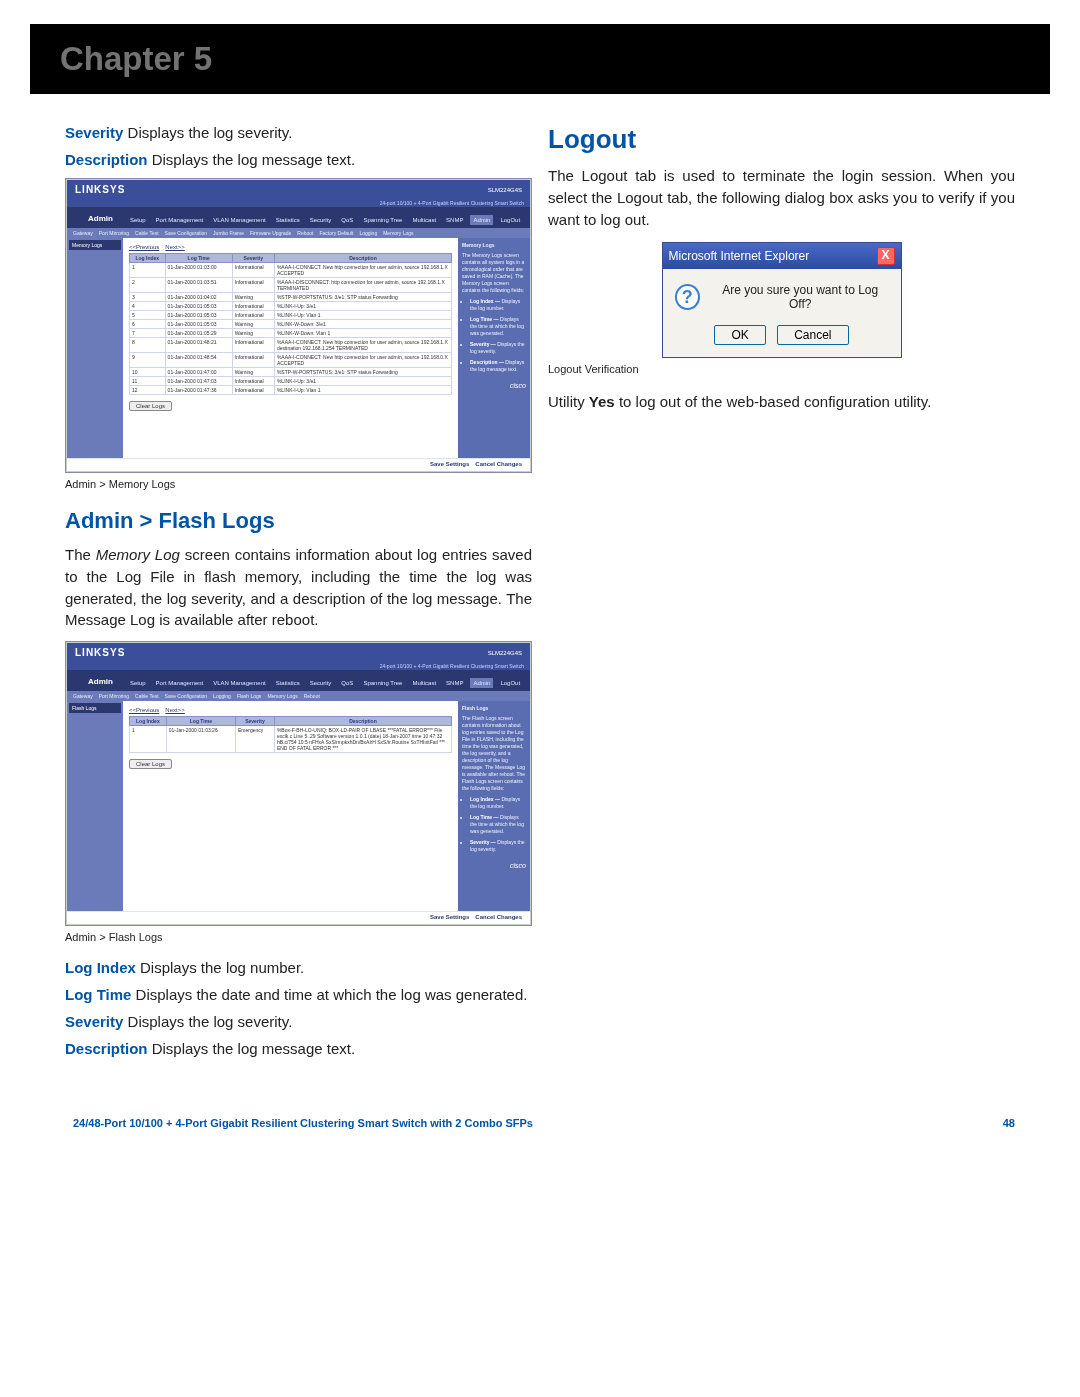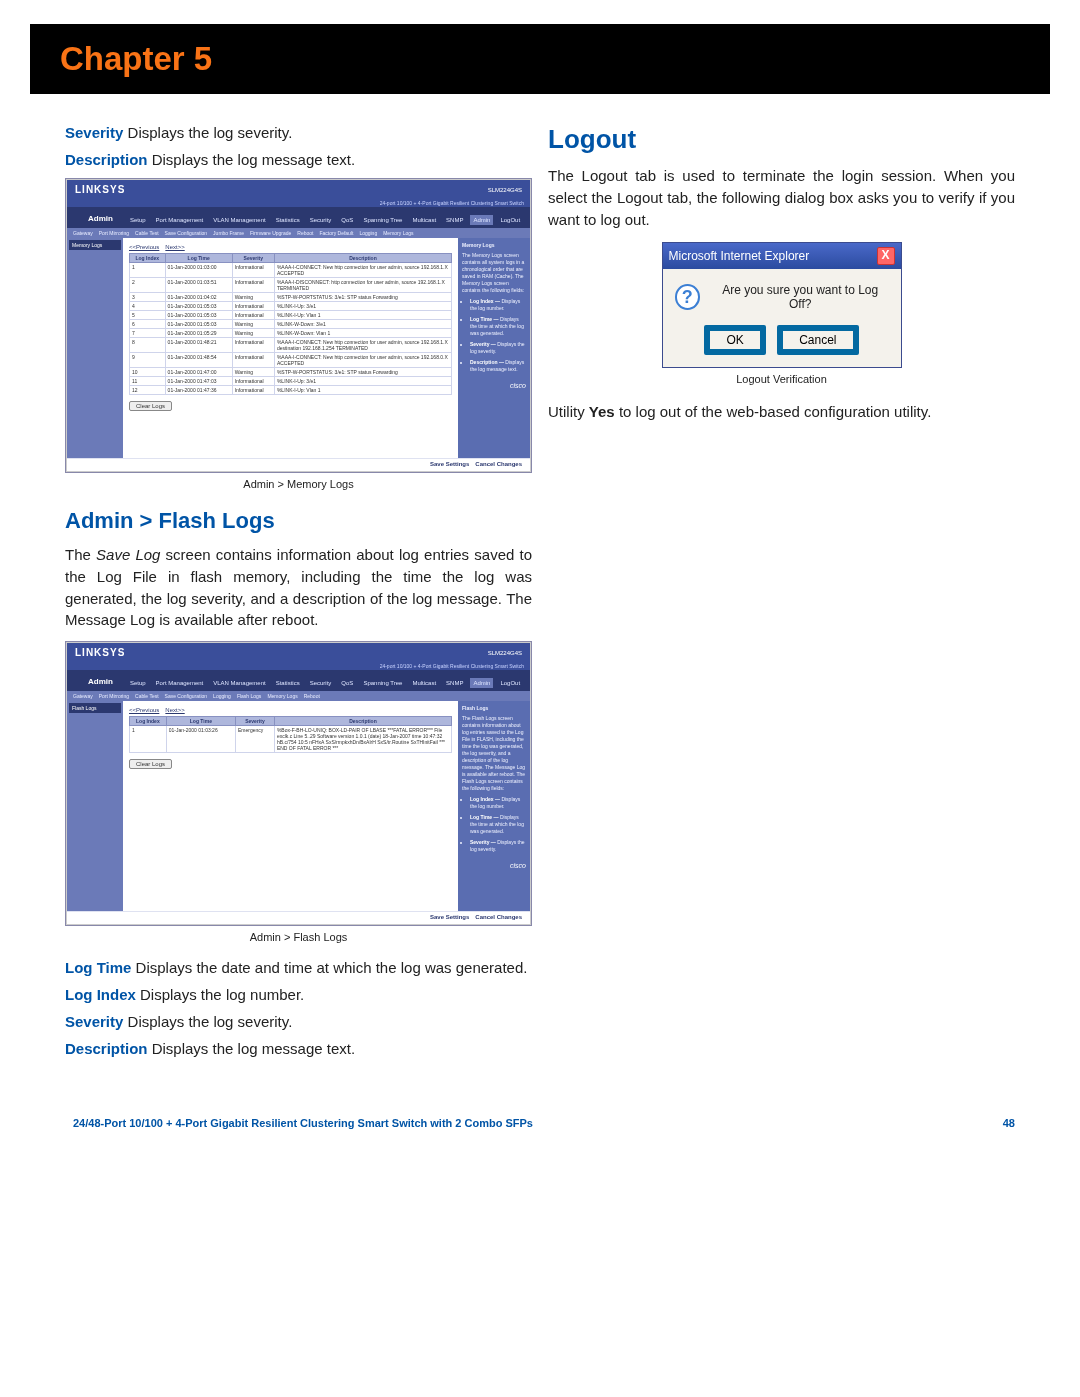--- a/index.html
+++ b/index.html
@@ -13,21 +13,21 @@
   .header-bar {
     background: #000;
     height: 70px;
     display: flex;
     align-items: center;
     justify-content: space-between;
     padding: 0 30px;
     margin: 24px 30px 0 30px;
   }
   .chapter-title {
-    color: #f97316;
+    color: #737373;
     font-size: 33px;
     font-weight: bold;
   }
   .chapter-right {
     color: #fff;
     font-size: 21px;
     font-weight: bold;
   }
   .content {
     display: flex;
@@ -61,21 +61,21 @@
   }
   .body-text {
     font-size: 15px;
     text-align: justify;
     line-height: 1.45;
     margin-bottom: 10px;
   }
   .body-text em { font-style: italic; }
   .caption {
     font-size: 11px;
-    text-align: center;
+    text-align: left;
     margin: 5px 0 16px 0;
     color: #222;
   }
   
   .screenshot {
     border: 1px solid #88a;
     width: 100%;
     margin-top: 10px;
     background: #fff;
     font-size: 6px;
@@ -238,21 +238,21 @@
     font-size:18px;
     line-height:22px;
     text-align:center;
     background:#fff;
   }
   .dialog-msg { font-size:12px; }
   .dialog-buttons button{
     font-size:12px;
     padding:2px 16px;
     margin:0 4px;
-    border:6px solid #0369a1;
+    border:1px solid #0369a1;
     background:#f4f2ec;
     border-radius:2px;
   }
   .footer {
     padding:10px 65px 30px 73px;
     display:flex;
     justify-content:space-between;
     font-size:11px;
     color:#0054a6;
     font-weight:bold;
@@ -410,21 +410,21 @@
               <div class="cisco">cisco</div>
             </div>
           </div>
           <div class="shot-footer"><span>Save Settings</span><span>Cancel Changes</span></div>
         </div>
       </div>
     <div class="caption">Admin &gt; Memory Logs</div>
 
     <div class="section-h2">Admin &gt; Flash Logs</div>
     <p class="body-text">
-      <span>The </span><em>Save Log</em><span> screen contains information about log entries saved to the Log File in flash memory, including the time the log was generated, the log severity, and a description of the log message. The Message Log is available after reboot.</span>
+      <span>The </span><em>Memory Log</em><span> screen contains information about log entries saved to the Log File in flash memory, including the time the log was generated, the log severity, and a description of the log message. The Message Log is available after reboot.</span>
     </p>
 
     <div class="screenshot" id="shot2" style="margin-top:6px;">
         <div class="shot-inner">
           <div class="shot-brand">
             <span class="shot-brand-left">LINKSYS</span>
             <span style="font-size: 6px;">SLM224G4S</span>
           </div>
           <div style="background: rgb(58, 78, 154); color: rgb(199, 210, 255); font-size: 5px; text-align: right; padding: 1px 6px;">24-port 10/100 + 4-Port Gigabit Resilient Clustering Smart Switch</div>
           <div class="shot-tabs">
@@ -485,22 +485,22 @@
               </ul>
               <div class="cisco">cisco</div>
             </div>
           </div>
           <div class="shot-footer"><span>Save Settings</span><span>Cancel Changes</span></div>
         </div>
       </div>
     <div class="caption">Admin &gt; Flash Logs</div>
 
     <div id="defs-bottom">
+        <p class="def-line"><span class="def-term">Log Index</span>  Displays the log number.</p>
         <p class="def-line"><span class="def-term">Log Time</span>  Displays the date and time at which the log was generated.</p>
-        <p class="def-line"><span class="def-term">Log Index</span>  Displays the log number.</p>
         <p class="def-line"><span class="def-term">Severity</span>  Displays the log severity.</p>
         <p class="def-line"><span class="def-term">Description</span>  Displays the log message text.</p>
       </div>
   </div>
 
   <div class="col">
     <div class="section-h1">Logout</div>
     <p class="body-text">The Logout tab is used to terminate the login session. When you select the Logout tab, the following dialog box asks you to verify if you want to log out.</p>
 
     <div class="dialog">

